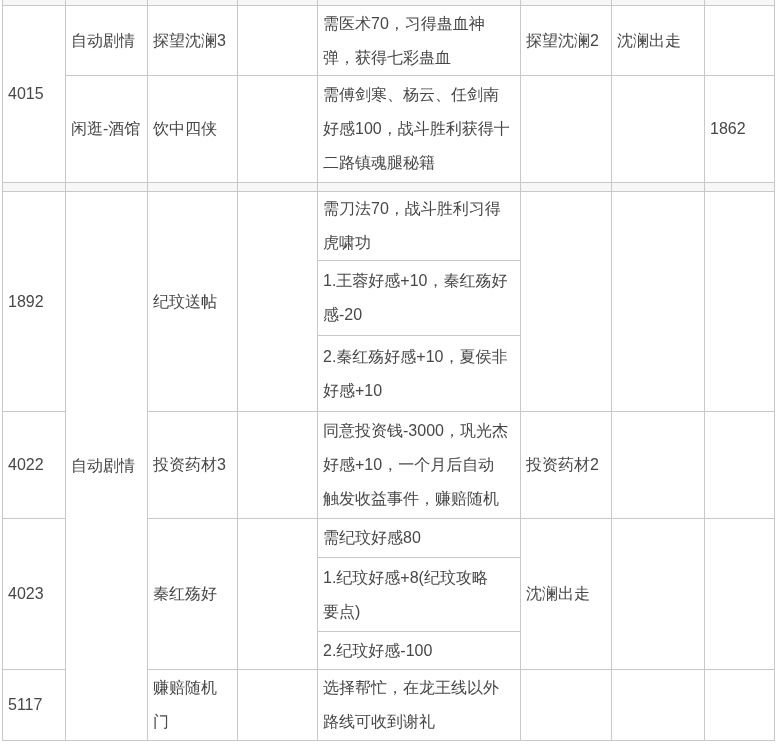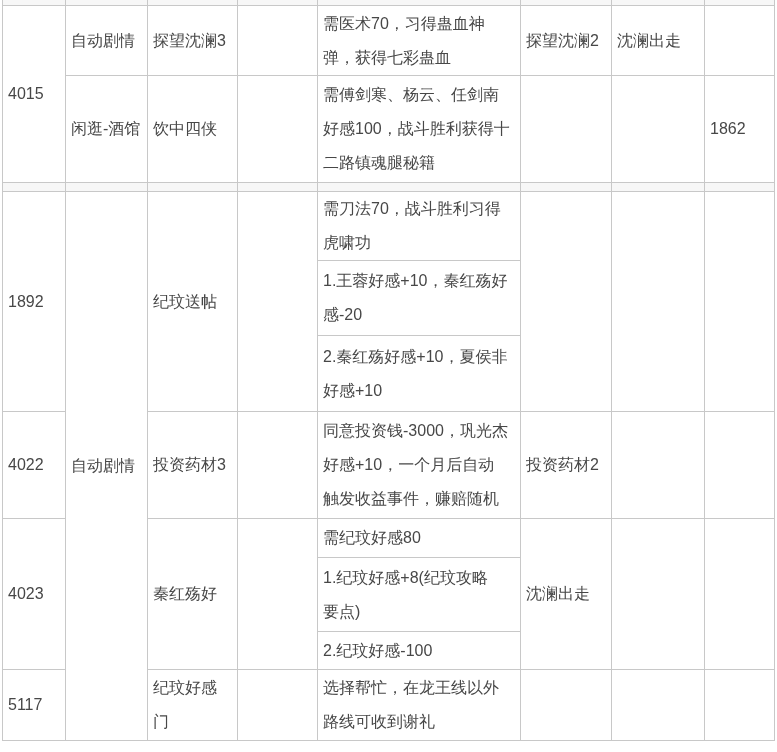--- a/index.html
+++ b/index.html
@@ -148,21 +148,21 @@
     <td>1.纪玟好感+8(纪玟攻略
 要点)</td>
   </tr>
 
   <tr class="h38">
     <td>2.纪玟好感-100</td>
   </tr>
 
   <tr class="h71">
     <td>5117</td>
-    <td>纪玟好感
+    <td>赚赔随机
 门</td>
     <td></td>
     <td>选择帮忙，在龙王线以外
 路线可收到谢礼</td>
     <td></td>
     <td></td>
     <td></td>
   </tr>
 </tbody>
   </table>

